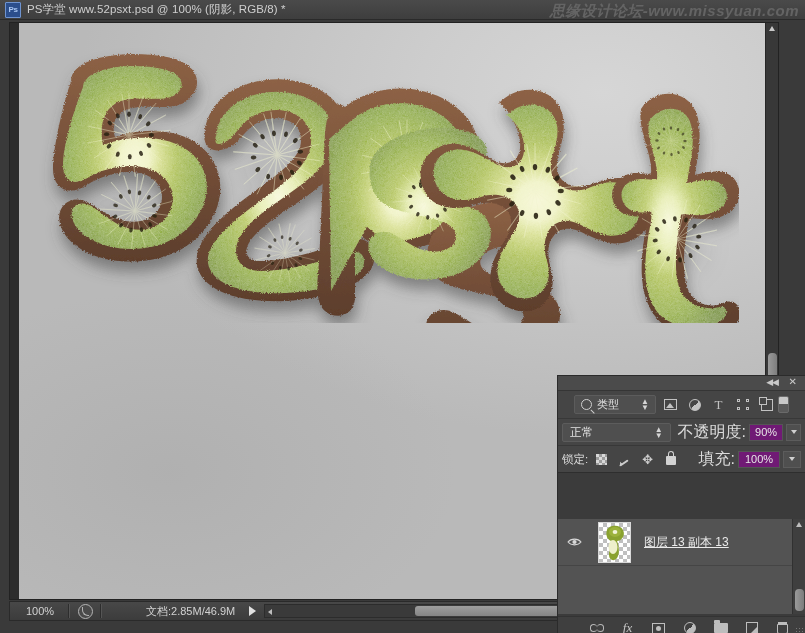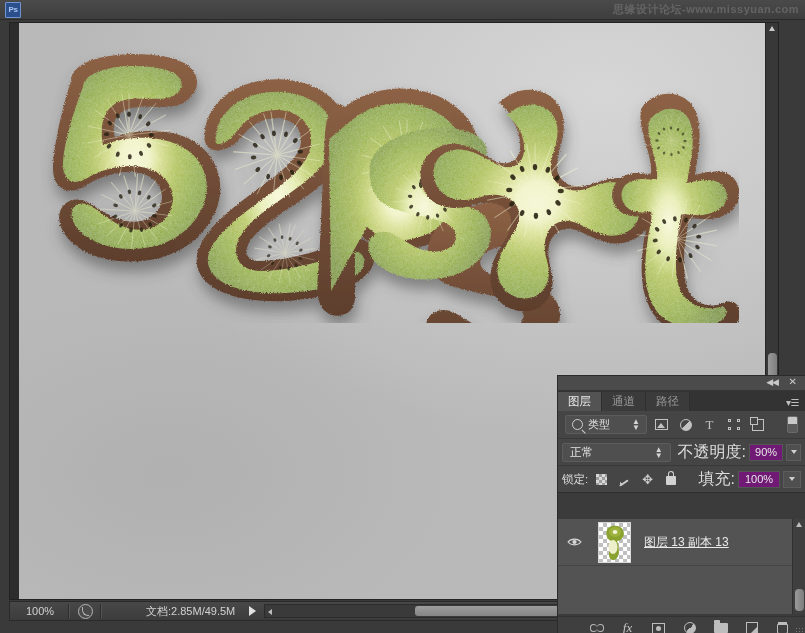--- a/index.html
+++ b/index.html
@@ -29,23 +29,24 @@
     display:flex;align-items:center;justify-content:center;
     border-radius:1px;letter-spacing:-0.5px;
     flex:0 0 auto;
   }
   .title-text{
     color:#cfcfcf;font-size:11.5px;white-space:nowrap;
     letter-spacing:0.1px;
   }
   .watermark{
     position:absolute;right:6px;top:2px;
-    color:#6a6a6a;font-size:11px;font-weight:bold;
+    color:#6a6a6a;font-size:15px;font-weight:bold;
     letter-spacing:0.5px;white-space:nowrap;
     opacity:.85;
+    font-style:italic;
   }
 
   
   .appframe{
     position:absolute;left:0;top:20px;width:805px;height:613px;
     background:#3a3a3a;
   }
 
   
   .doc-wrap{
@@ -163,21 +164,21 @@
     cursor:default;
   }
   .tab.active{background:#535353;color:#eaeaea;}
   .panel-menu{
     position:absolute;right:6px;bottom:3px;
     color:#bfbfbf;font-size:10px;line-height:10px;letter-spacing:-0.5px;
   }
 
   .filter-row{
     height:28px;background:#454545;border-bottom:1px solid #383838;
-    display:flex;align-items:center;padding:0 7px;box-sizing:border-box;
+    display:flex;align-items:center;padding:0 16px;box-sizing:border-box;
   }
   .filter-select{
     width:82px;height:19px;background:#4f4f4f;
     border:1px solid #5c5c5c;border-radius:2px;
     display:flex;align-items:center;
     color:#e0e0e0;font-size:11px;box-sizing:border-box;
     position:relative;
   }
   .f-mag{
     width:9px;height:9px;border:1.3px solid #cfcfcf;border-radius:50%;
@@ -400,20 +401,21 @@
     opacity:.7;
   }
 </style>
 </head>
 <body>
 
 <div id="app">
 
   <div class="titlebar">
     <div class="ps-badge">Ps</div>
+    <div class="title-text">PS学堂 www.52psxt.psd @ 100% (阴影, RGB/8) *</div>
     <div class="watermark">思缘设计论坛-www.missyuan.com</div>
   </div>
 
   <div class="appframe">
 
     <div class="doc-wrap">
 
       <div class="canvas">
         <div class="canvas-inner"></div>
 
@@ -624,41 +626,35 @@
       </div>
     </div>
 
     <div class="statusbar">
       <div class="sb-zoom">100%</div>
       <div class="sb-div"></div>
       <div class="sb-icon-box">
         <div class="sb-globe"></div>
       </div>
       <div class="sb-div"></div>
-      <div class="sb-doc">文档:2.85M/49.5M</div>
+      <div class="sb-doc">文档:2.85M/46.9M</div>
       <div class="sb-play"></div>
       <div class="sb-hs">
         <div class="larrow"></div>
         <div class="hthumb"></div>
       </div>
     </div>
 
     <div class="layers-panel">
 
       <div class="panel-topbar">
         <div class="pt-collapse">◀◀</div>
         <div class="pt-close">✕</div>
       </div>
 
-      <div class="tabs">
-        <div class="tab active">图层</div>
-        <div class="tab">通道</div>
-        <div class="tab">路径</div>
-        <div class="panel-menu">▾☰</div>
-      </div>
 
       <div class="filter-row">
         <div class="filter-select">
           <div class="f-mag"></div>
           <div class="f-lbl">类型</div>
           <div class="f-spin">▲<br>▼</div>
         </div>
         <div class="ficons">
           <div class="ficon">
               <div class="fi-img"></div>

